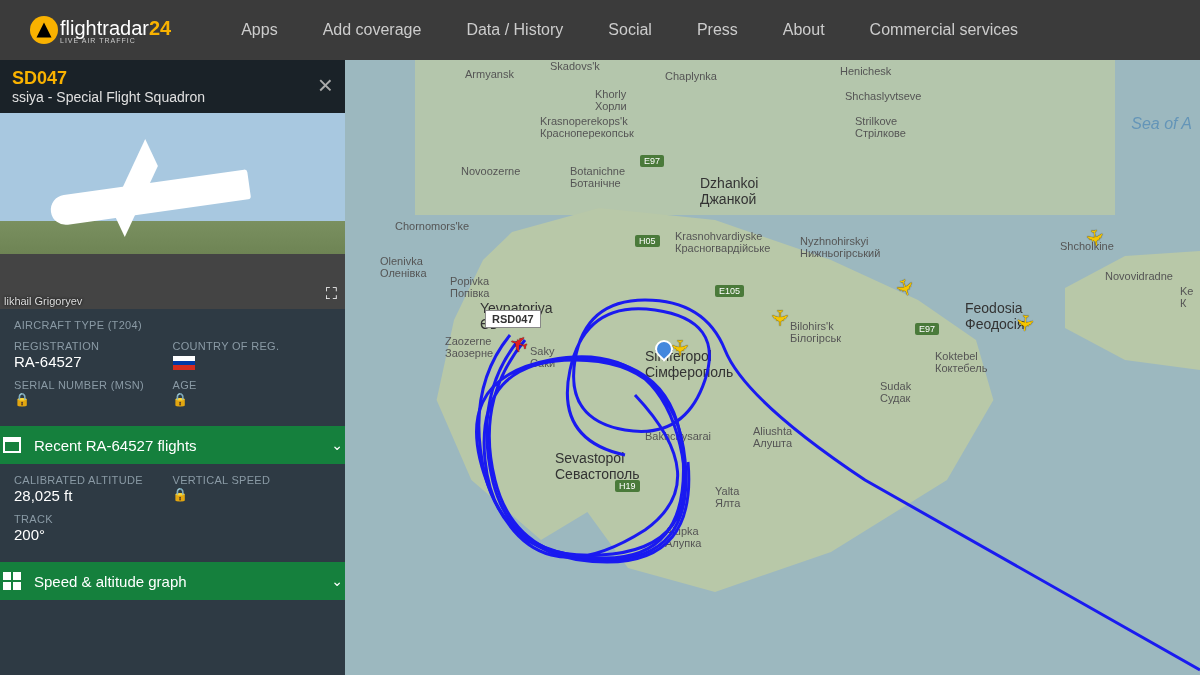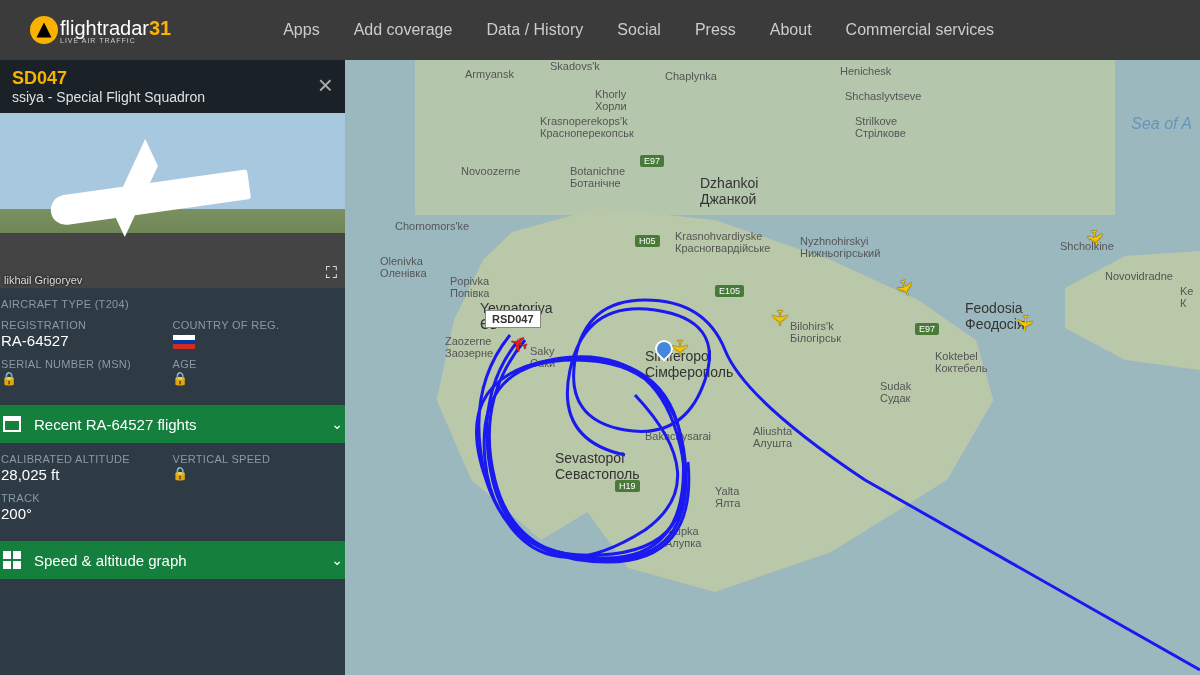--- a/index.html
+++ b/index.html
@@ -4,34 +4,34 @@
 <style>
 *{margin:0;padding:0;box-sizing:border-box;font-family:Arial,Helvetica,sans-serif}
 body{width:1200px;height:675px;overflow:hidden;background:#8cb0c4;position:relative}
 .topbar{position:absolute;top:0;left:0;right:0;height:60px;background:#3b3b3b;display:flex;align-items:center;padding:0 30px;z-index:100}
 .logo{display:flex;align-items:center;color:#fff}
 .logo .icon{width:28px;height:28px;background:#f9b200;border-radius:50%;margin-right:2px;display:flex;align-items:center;justify-content:center}
 .logo .icon svg{width:18px;height:18px;fill:#000}
 .logo .txt{font-size:20px;font-weight:400}
 .logo .txt b{color:#f9b200;font-weight:700}
 .logo .sub{font-size:7px;letter-spacing:1px;margin-top:-3px;color:#ccc}
-.nav{display:flex;margin-left:112px;gap:34px}
+.nav{display:flex;margin-left:70px;gap:45px}
 .nav a{color:#ccc;font-size:16px;cursor:pointer}
 .panel{position:absolute;top:60px;left:0;width:345px;bottom:0;background:#2e3a44;z-index:50;display:flex;flex-direction:column;color:#fff}
 .phead{background:#1a2228;padding:8px 12px;position:relative}
 .phead .cs{font-size:18px;font-weight:700;color:#f9b200}
 .phead .op{font-size:14px;color:#e0e0e0;margin-top:0px}
 .phead .close{position:absolute;right:12px;top:10px;font-size:26px;color:#aaa;cursor:pointer;font-weight:200}
-.photo{height:175px;background:linear-gradient(to bottom,#a8c8e0 0%,#a8c8e0 55%,#7a9060 55%,#5a7040 100%);position:relative;overflow:hidden}
+.photo{height:196px;background:linear-gradient(to bottom,#a8c8e0 0%,#a8c8e0 55%,#7a9060 55%,#5a7040 100%);position:relative;overflow:hidden}
 .photo::before{content:"";position:absolute;left:50px;top:70px;width:200px;height:30px;background:#fff;border-radius:50px 10px 10px 50px;transform:rotate(-8deg)}
 .photo::after{content:"";position:absolute;left:120px;top:45px;width:30px;height:60px;background:#fff;transform:rotate(65deg) skewX(40deg)}
 .runway{position:absolute;bottom:0;left:0;right:0;height:55px;background:#444}
 .photo .credit{position:absolute;bottom:2px;left:4px;font-size:11px;color:#ddd;text-shadow:0 0 3px #000;z-index:2}
 .photo .expand{position:absolute;bottom:6px;right:8px;color:#fff;font-size:16px;z-index:2;cursor:pointer}
-.details{padding:10px 1px;background:#2e3a44}
+.details{padding:10px 14px;background:#2e3a44}
 .row{display:flex;margin-bottom:9px}
 .col{flex:1}
 .label{font-size:11px;color:#8a9aa5;letter-spacing:.3px}
 .value{font-size:15px;color:#fff;margin-top:1px}
 .lock{color:#f9b200;font-size:13px}
 .flag{display:inline-block;width:22px;height:14px;background:linear-gradient(to bottom,#fff 33%,#0039a6 33%,#0039a6 66%,#d52b1e 66%);vertical-align:middle}
 .bar{background:#15803d;padding:9px 2px;display:flex;align-items:center;cursor:pointer}
 .bar .bicon{width:20px;height:20px;margin-right:12px;display:flex;align-items:center;justify-content:center}
 .bar .btxt{flex:1;font-size:15px;color:#fff}
 .bar .chev{color:#fff;font-size:14px}
@@ -68,21 +68,21 @@
 <body>
 
 <div class="topbar">
   <div class="logo">
     <div class="icon">
         <svg viewBox="0 0 24 24">
           <path d="M12 2L2 22h20L12 2z"></path>
         </svg>
       </div>
     <div>
-      <div class="txt"><span>flightradar</span><b>31</b></div>
+      <div class="txt"><span>flightradar</span><b>24</b></div>
       <div class="sub">LIVE AIR TRAFFIC</div>
     </div>
   </div>
   <div class="nav">
     <a>Apps</a>
     <a>Add coverage</a>
     <a>Data / History</a>
     <a>Social</a>
     <a>Press</a>
     <a>About</a>

